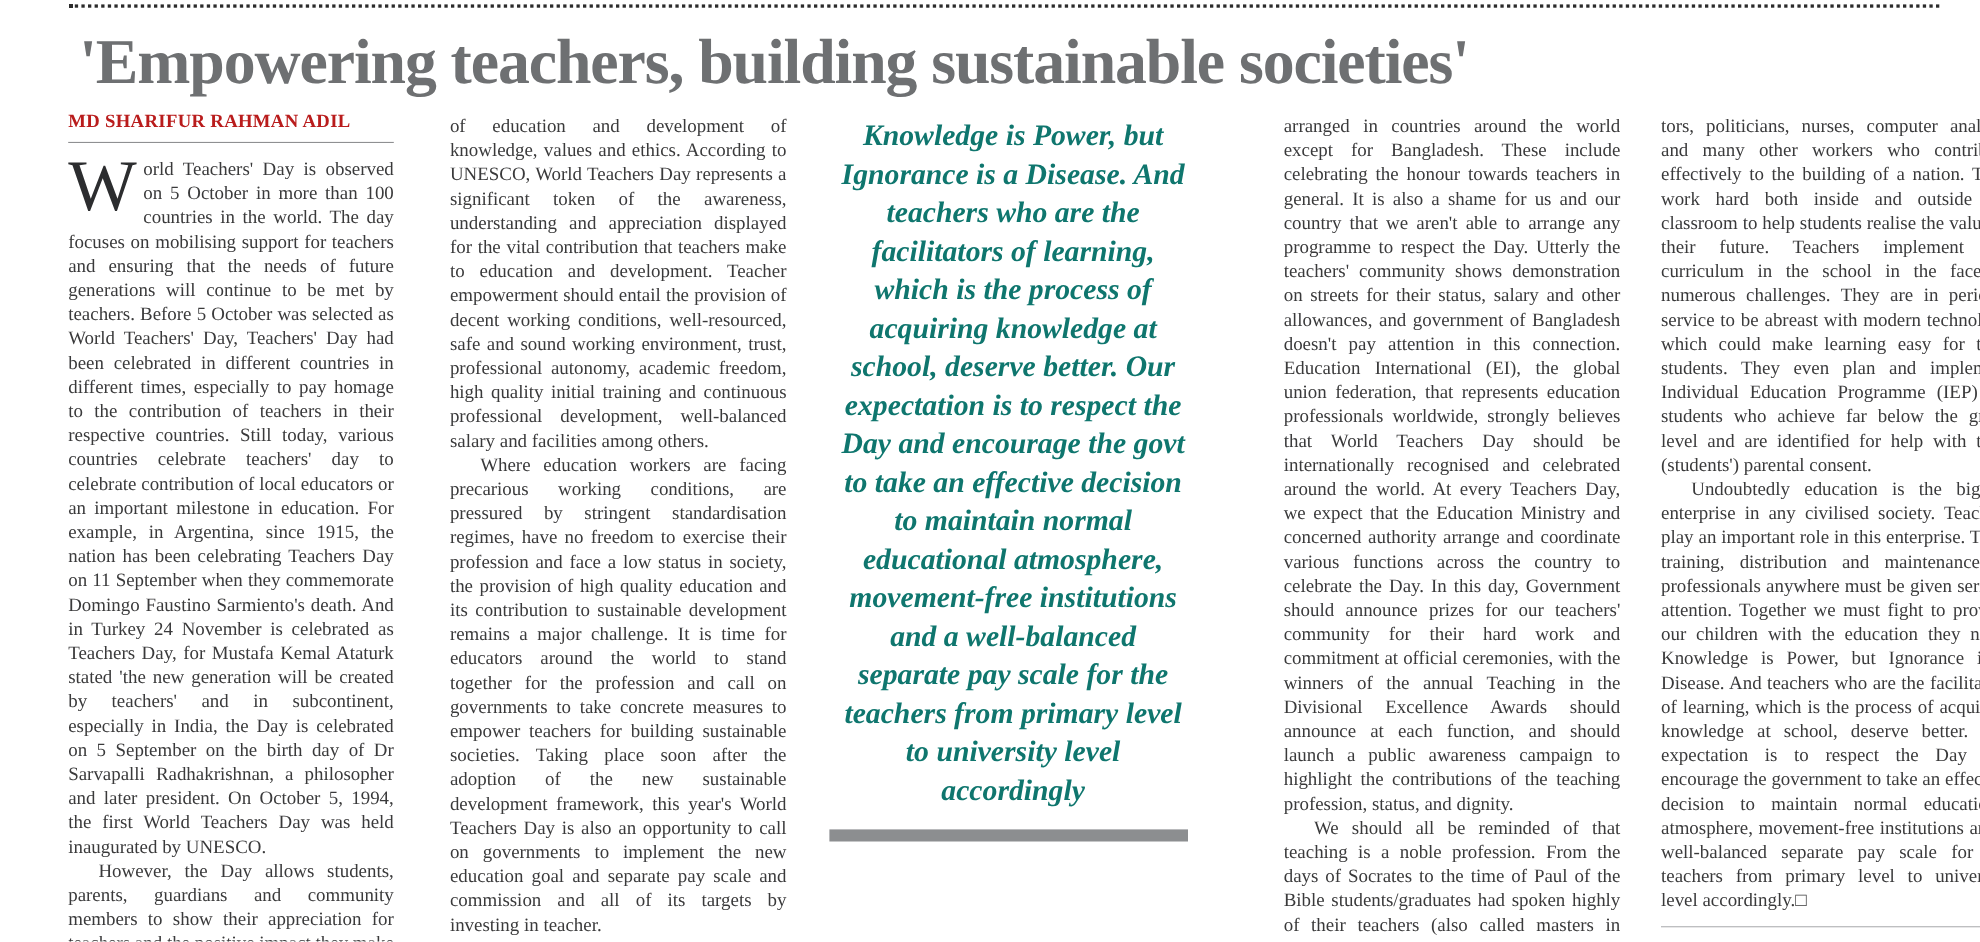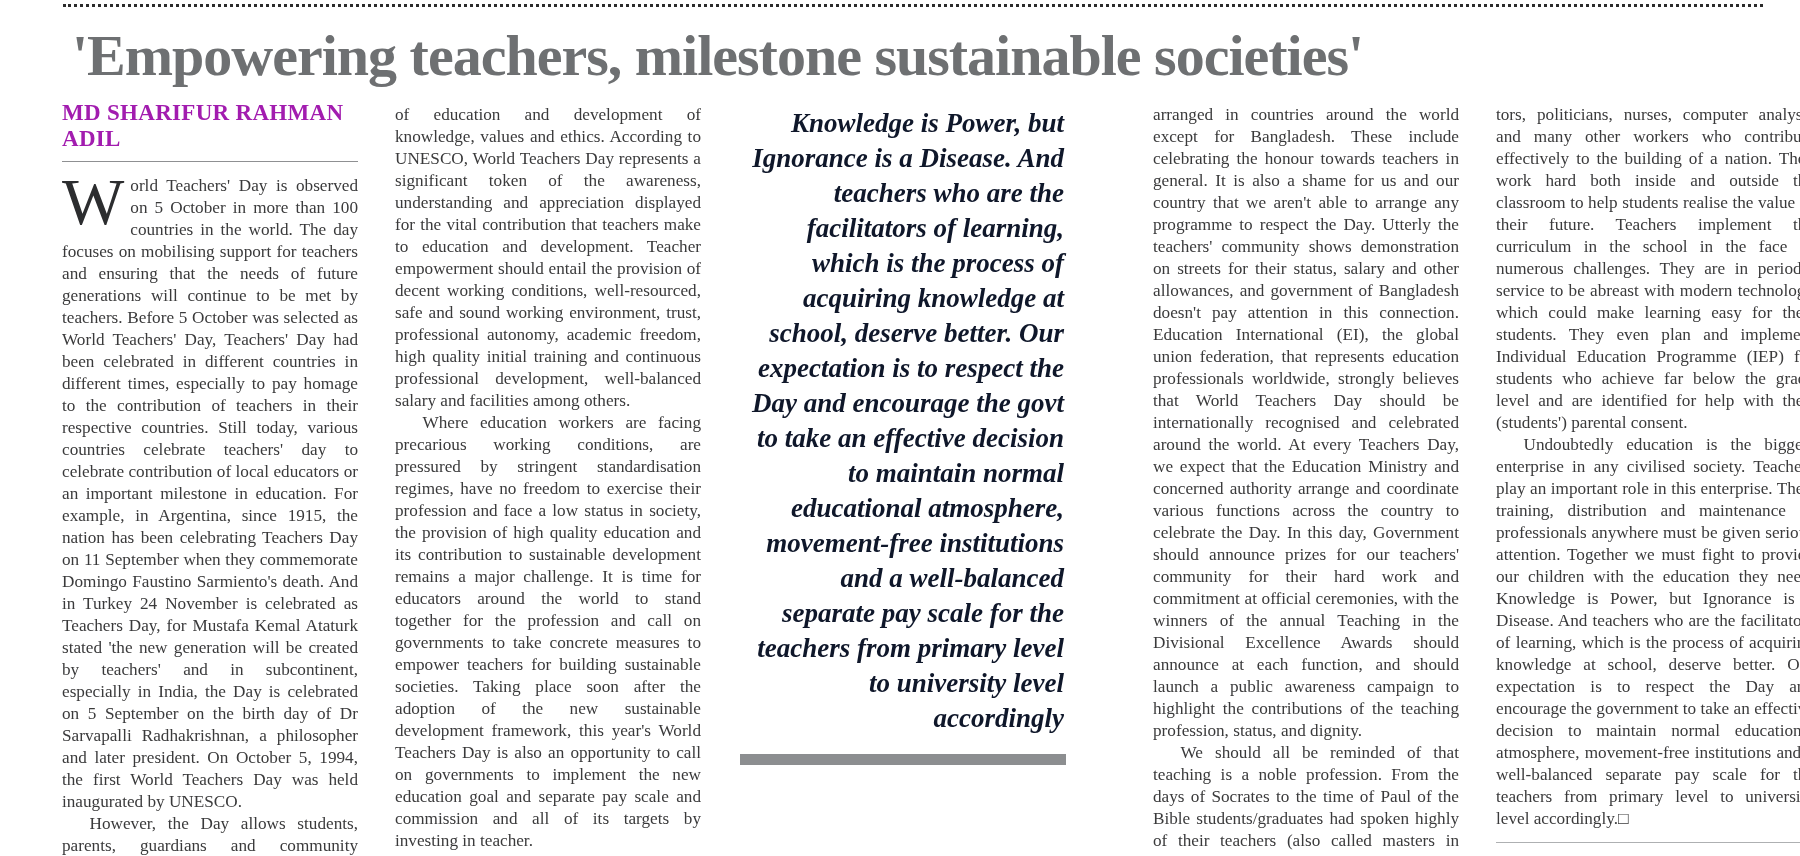--- a/index.html
+++ b/index.html
@@ -19,61 +19,61 @@
     font-size: 58px; font-weight: bold; color: #6e7072;
     letter-spacing: -1px; white-space: nowrap;
     font-family: "Liberation Serif", "DejaVu Serif", serif;
   }
   .columns {
     position: absolute; top: 100px; left: 62px; width: 1704px; height: 750px;
     display: flex; gap: 37px;
   }
   .col { flex: 0 0 auto; }
   .col-1 { width: 296px; }
-  .col-2 { width: 306px; padding-top: 4px; }
+  .col-2 { width: 306px; padding-top: 4px; margin-left: 14px; }
   .col-quote { width: 330px; padding-top: 6px; }
   .col-4 { width: 306px; padding-top: 4px; margin-left: 48px; }
   .col-5 { width: 318px; padding-top: 4px; position: relative; font-family: Liberation Serif, serif; }
   .byline {
-    font-size: 23px; font-weight: bold; color: #a21caf;
+    font-size: 17px; font-weight: bold; color: #b91c1c;
     letter-spacing: 0.3px; padding-bottom: 9px;
   }
   .byline-rule { border-top: 1px solid #8f9092; margin-bottom: 13px; }
   .body-para {
     font-size: 17.2px; line-height: 22px; color: #3a3a3b;
     text-align: justify;
   }
   .body-para.indent { text-indent: 1.6em; }
   .dropcap {
     float: left; font-size: 66px; line-height: 50px;
     padding: 2px 6px 0 0; color: #2c2d2f; font-weight: 500;
     font-family: "Liberation Serif", "DejaVu Serif", serif;
   }
   .pullquote {
     font-size: 27px; line-height: 35px; font-style: italic; font-weight: bold;
-    color: #0f172a; text-align: right; padding-left: 12px; padding-right: 4px;
+    color: #0f766e; text-align: center; padding-left: 12px; padding-right: 4px;
   }
   .quote-bar {
     margin-top: 18px; margin-left: 2px; height: 11px; width: 326px;
     background: #8c8e90;
   }
   .bio {
     margin-top: 12px; border-top: 1px solid #aeb0b2; padding-top: 10px;
     font-size: 18px; line-height: 24px; font-style: italic; color: #55575a;
     text-align: left;
   }
 </style>
 </head>
 <body>
 
 <div class="page">
 
   <div class="top-rule"></div>
 
-  <h1 class="headline">'Empowering teachers, milestone sustainable societies'</h1>
+  <h1 class="headline">'Empowering teachers, building sustainable societies'</h1>
 
   <div class="columns">
 
     <div class="col col-1">
       <div class="byline">MD SHARIFUR RAHMAN ADIL</div>
       <div class="byline-rule"></div>
       <p class="body-para"><span class="dropcap">W</span><span>orld Teachers' Day is observed on 5 October in more than 100 countries in the world. The day focuses on mobilising support for teachers and ensuring that the needs of future generations will continue to be met by teachers. Before 5 October was selected as World Teachers' Day, Teachers' Day had been celebrated in different countries in different times, especially to pay homage to the contribution of teachers in their respective countries. Still today, various countries celebrate teachers' day to celebrate contribution of local educators or an important milestone in education. For example, in Argentina, since 1915, the nation has been celebrating Teachers Day on 11 September when they commemorate Domingo Faustino Sarmiento's death. And in Turkey 24 November is celebrated as Teachers Day, for Mustafa Kemal Ataturk stated 'the new generation will be created by teachers' and in subcontinent, especially in India, the Day is celebrated on 5 September on the birth day of Dr Sarvapalli Radhakrishnan, a philosopher and later president. On October 5, 1994, the first World Teachers Day was held inaugurated by UNESCO.</span></p>
       <p class="body-para indent">However, the Day allows students, parents, guardians and community members to show their appreciation for teachers and the positive impact they make on society. The theme of the day for 2015 is 'Empowering teachers, building sustainable societies' aiming to raise awareness of the key role teachers play in sustainability</p>
     </div>
 

